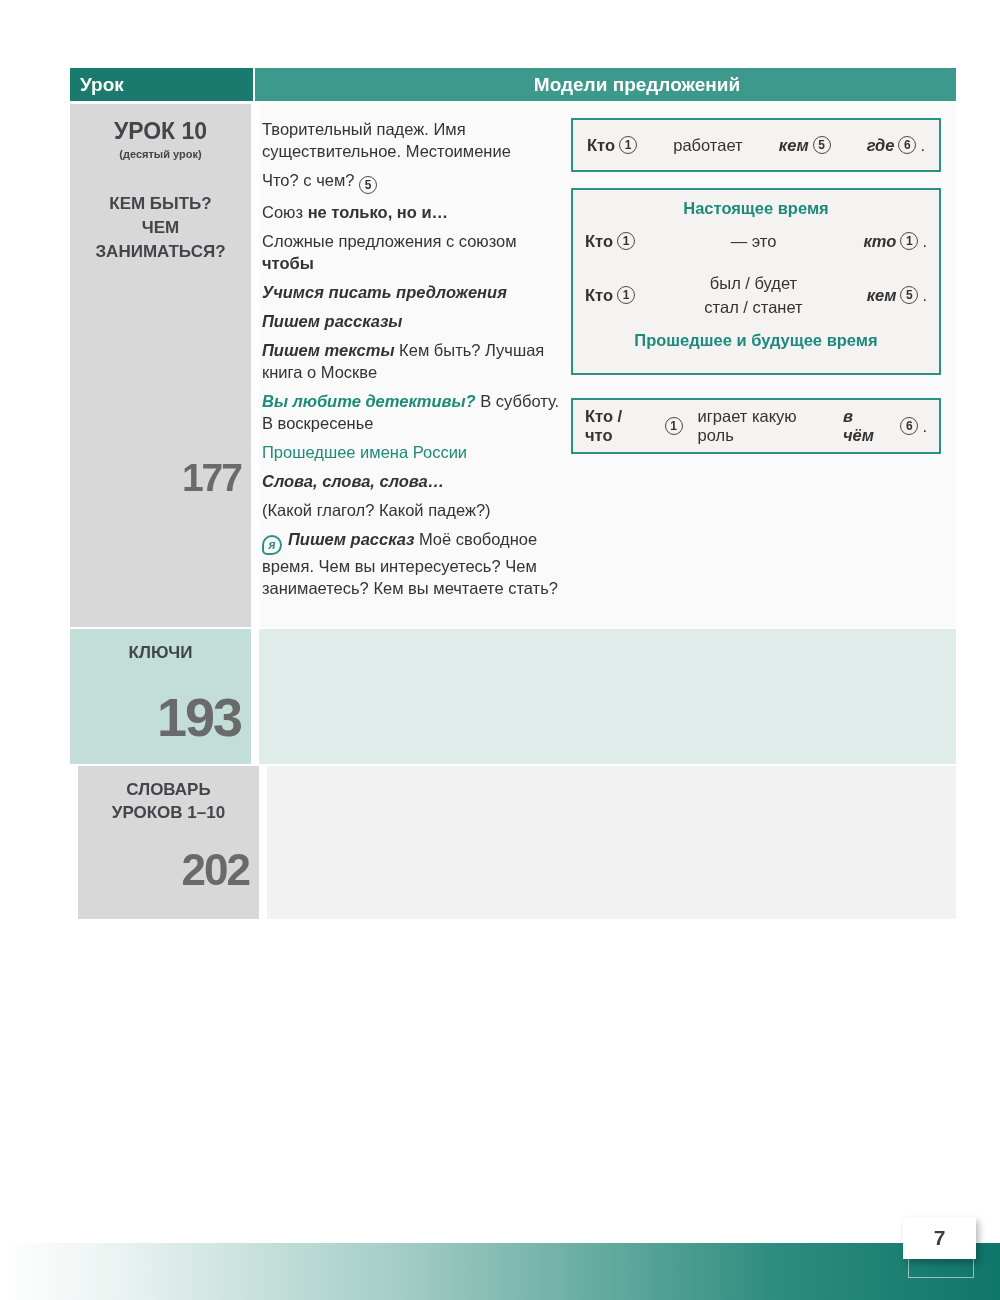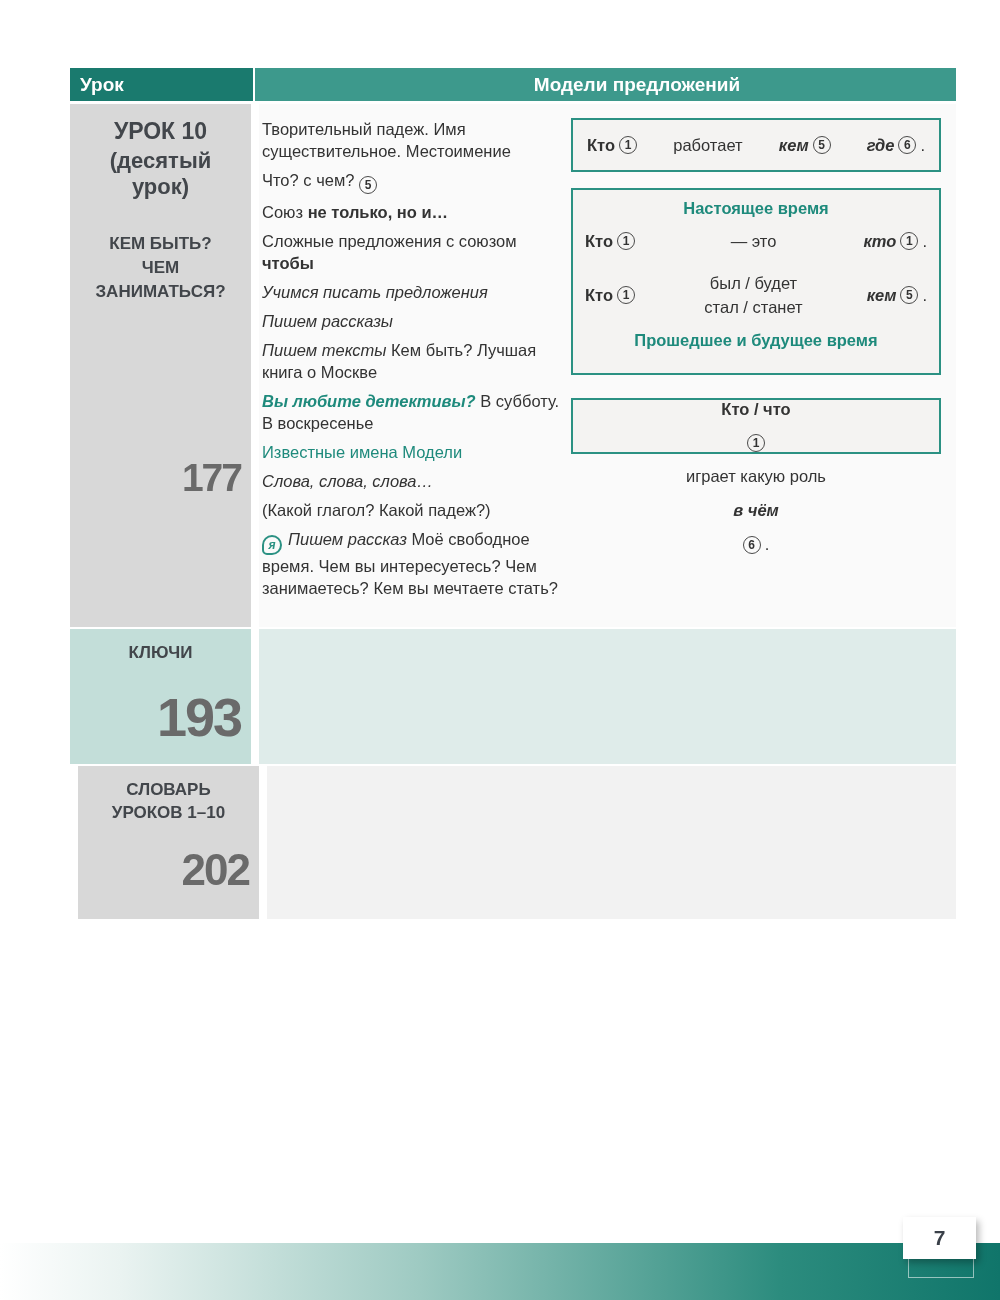--- a/index.html
+++ b/index.html
@@ -26,33 +26,33 @@
   .row-lesson .cell-left{background:var(--cell_gray,#d8d8d8);padding:14px 10px 0 10px;}
   .row-lesson .cell-right{background:#fafafa;}
   .row-keys{height:135px;}
   .row-keys .cell-left{background:var(--mint,#c3ded9);padding:12px 10px;}
   .row-keys .cell-right{background:var(--mint_light,#dfecea);}
   .row-vocab{height:153px;padding-left:8px;}
   .row-vocab .cell-left{background:var(--cell_gray,#d8d8d8);padding:12px 10px;}
   .row-vocab .cell-right{background:var(--gray_light,#f2f2f2);}
   
   .lesson-title{font-size:23px;font-weight:bold;color:var(--title_dark,#42464b);}
-  .lesson-subtitle{font-size:22px;font-weight:bold;color:var(--title_dark,#42464b);margin-top:3px;}
+  .lesson-subtitle{font-size:11px;font-weight:bold;color:var(--title_dark,#42464b);margin-top:3px;}
   .lesson-theme{margin-top:32px;font-size:17px;font-weight:bold;color:var(--title_dark,#42464b);line-height:24px;}
   .section-label{font-size:17px;font-weight:bold;color:var(--title_dark,#42464b);line-height:23px;}
   .big-num{position:absolute;right:10px;font-weight:bold;color:var(--number_gray,#6a6a6a);letter-spacing:-2px;}
   .num-177{top:352px;font-size:39px;}
   .num-193{bottom:16px;font-size:54px;}
   .num-202{bottom:24px;font-size:44px;}
   
   .toc-list{position:absolute;left:3px;top:14px;width:298px;font-size:16.5px;line-height:22px;}
   .toc-item{margin-bottom:7px;}
   .sg-p{color:#333;}
   .sg-b{color:#333;font-weight:bold;}
-  .sg-i{color:#333;font-style:italic;}
+  .sg-i{color:#333;font-style:italic;font-weight:bold;}
   .sg-it{color:var(--accent,#1e8a7c);font-style:italic;font-weight:bold;}
   .sg-t{color:var(--accent,#1e8a7c);}
   
   .circ{display:inline-flex;align-items:center;justify-content:center;width:18px;height:18px;
     border:1.5px solid #4a4a4a;border-radius:50%;font-size:12px;font-weight:600;color:#333;
     font-style:normal;flex:0 0 auto;vertical-align:-3px;box-sizing:border-box;background:transparent;}
   .ya-icon{display:inline-flex;align-items:center;justify-content:center;width:20px;height:20px;
     border:2px solid var(--box_border,#2b9183);border-radius:50% 50% 50% 25%;color:var(--box_border,#2b9183);
     font-weight:bold;font-style:italic;font-size:12px;margin-right:6px;vertical-align:-4px;box-sizing:border-box;}
   
@@ -64,21 +64,21 @@
   .bi{font-weight:bold;font-style:italic;}
   .box2{margin-top:16px;height:187px;padding:6px 12px;display:flex;flex-direction:column;}
   .box2-title{text-align:center;color:var(--accent,#1e8a7c);font-weight:bold;font-size:16.5px;line-height:24px;}
   .box2-row{display:flex;align-items:center;}
   .box2-row .col-l{width:85px;display:flex;align-items:center;gap:4px;font-weight:bold;}
   .box2-row .col-m{flex:1;text-align:center;}
   .box2-row .col-r{width:90px;display:flex;align-items:center;justify-content:flex-end;gap:4px;}
   .box2-row1{height:42px;}
   .box2-row2{height:66px;}
   .stack{display:flex;flex-direction:column;line-height:24px;}
-  .box3{margin-top:23px;height:56px;display:flex;align-items:center;padding:0 12px;gap:15px;flex-direction:column;}
+  .box3{margin-top:23px;height:56px;display:flex;align-items:center;padding:0 12px;gap:15px;}
   .box3 .b{font-weight:bold;}
   
   .footer-bar{position:absolute;left:0;top:1243px;width:1000px;height:57px;
     background:linear-gradient(90deg,#ffffff 0%,#eaf3f1 12%,#9ecac2 42%,#2c8c7e 78%,var(--footer_teal,#10756a) 100%);}
   .footer-outline{position:absolute;left:908px;top:7px;width:66px;height:28px;
     border:1px solid rgba(255,255,255,0.55);box-sizing:border-box;}
   .page-card{position:absolute;left:903px;top:1217px;width:73px;height:42px;background:#ffffff;
     box-shadow:3px 4px 7px rgba(0,0,0,0.28);display:flex;align-items:center;justify-content:center;
     font-size:21px;font-weight:bold;color:#3a4049;}
 </style>
@@ -112,21 +112,21 @@
     <div class="cell-right">
       <div class="toc-list">
           <div class="toc-item"><span class="sg-p">Творительный падеж. Имя существительное. Местоимение</span></div>
           <div class="toc-item"><span class="sg-p">Что? с чем? </span><span class="circ">5</span></div>
           <div class="toc-item"><span class="sg-p">Союз </span><span class="sg-b">не только, но и…</span></div>
           <div class="toc-item"><span class="sg-p">Сложные предложения с союзом </span><span class="sg-b">чтобы</span></div>
           <div class="toc-item"><span class="sg-i">Учимся писать предложения</span></div>
           <div class="toc-item"><span class="sg-i">Пишем рассказы</span></div>
           <div class="toc-item"><span class="sg-i">Пишем тексты </span><span class="sg-p">Кем быть? Лучшая книга о Москве</span></div>
           <div class="toc-item"><span class="sg-it">Вы любите детективы? </span><span class="sg-p">В субботу. В воскресенье</span></div>
-          <div class="toc-item"><span class="sg-t">Известные имена Модели</span></div>
+          <div class="toc-item"><span class="sg-t">Прошедшее имена России</span></div>
           <div class="toc-item"><span class="sg-i">Слова, слова, слова…</span></div>
           <div class="toc-item"><span class="sg-p">(Какой глагол? Какой падеж?)</span></div>
           <div class="toc-item"><span class="ya-icon">я</span><span class="sg-i">Пишем рассказ </span><span class="sg-p">Моё свободное время. Чем вы интересуетесь? Чем занимаетесь? Кем вы мечтаете стать?</span></div>
         </div>
 
       <div class="models">
 
         <div class="model-box box1">
           <span class="grp">
               <b>Кто</b>

